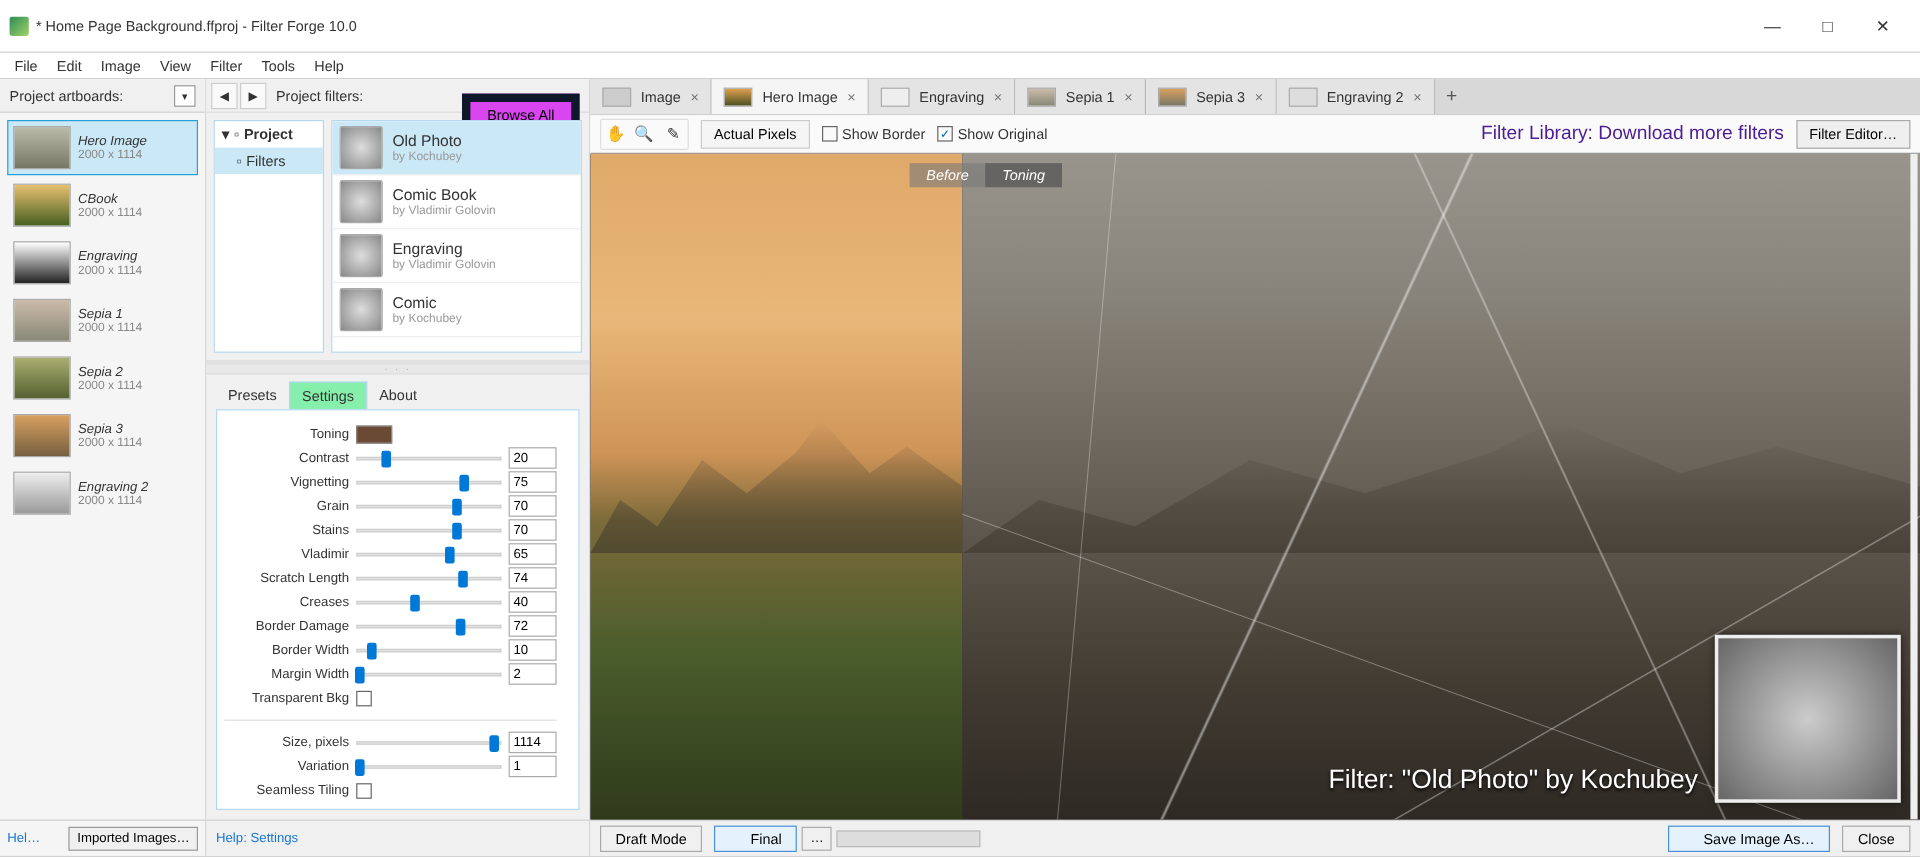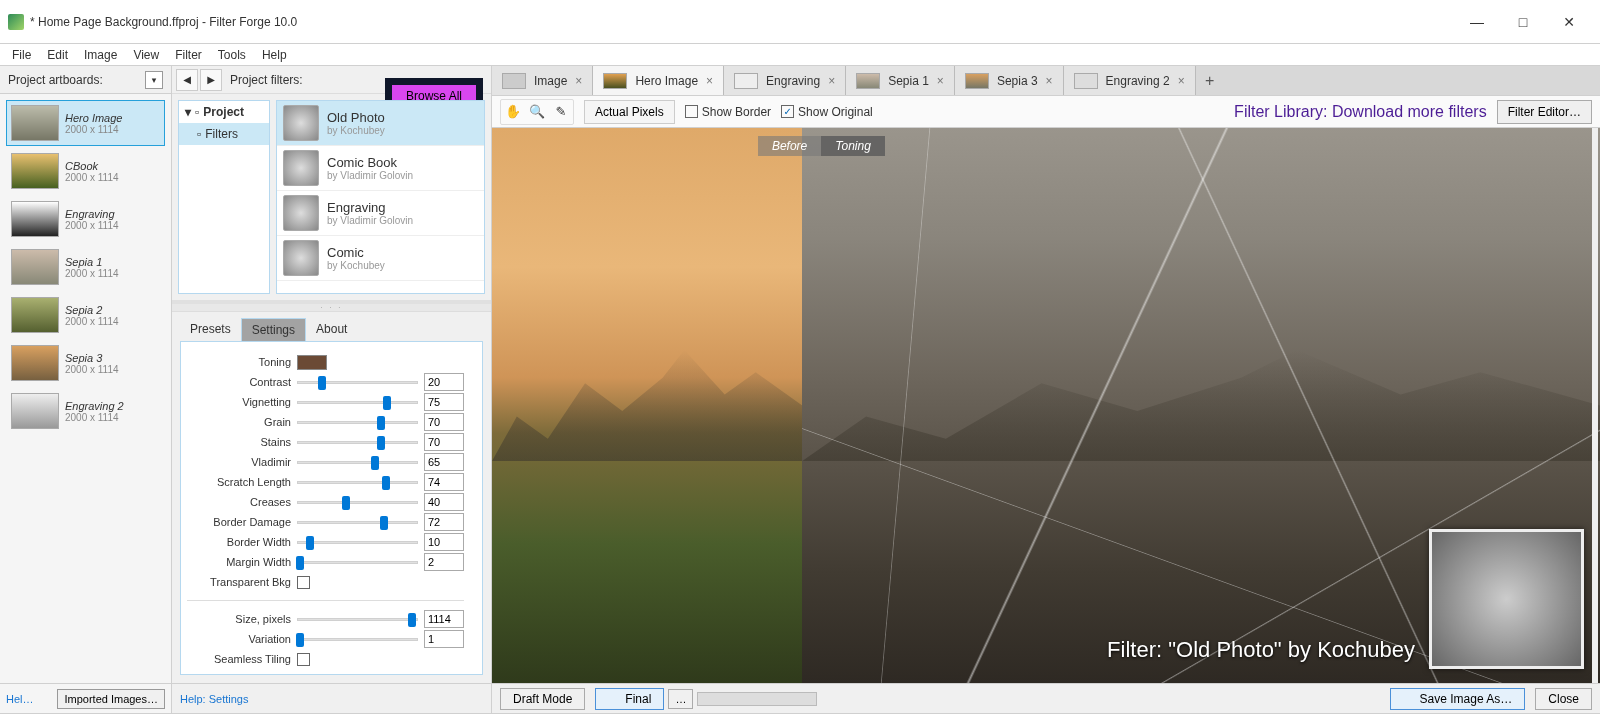--- a/index.html
+++ b/index.html
@@ -50,21 +50,21 @@
   .filter-row { display: flex; align-items: center; gap: 8px; padding: 4px 6px; border-bottom: 1px solid #eee; }
   .filter-row.selected { background: #cbe8f6; }
   .filter-thumb { width: 36px; height: 36px; background: radial-gradient(circle,#ddd,#888); border: 1px solid #aaa; border-radius: 2px; flex-shrink: 0; }
   .filter-row .fname { font-size: 13px; }
   .filter-row .fauthor { font-size: 10px; color: #999; }
   
   .drag-handle { height: 8px; background: #e8e8e8; border-bottom: 1px solid #ddd; display:flex; align-items:center; justify-content:center; color:#aaa; font-size:8px; letter-spacing:2px; }
   
   .tabs-row { display: flex; gap: 0; padding: 6px 8px 0 8px; font-size: 12px; }
   .tab-s { padding: 4px 10px; cursor: pointer; }
-  .tab-s.active { background: #a3a3a3; border: 1px solid #b5d8ef; border-bottom: none; }
+  .tab-s.active { background: #86efac; border: 1px solid #b5d8ef; border-bottom: none; }
   
   .settings-panel { flex: 1; margin: 0 8px 8px 8px; border: 1px solid #b5d8ef; background: #fff; overflow: auto; position: relative; display:flex; flex-direction:column;justify-content:center; }
   .settings-body { flex:1; overflow:auto; padding: 10px 18px 6px 6px; }
   .srow { display: flex; align-items: center; height: 20px; margin-bottom: 0; }
   .srow .slabel { width: 110px; text-align: right; font-size: 11px; padding-right: 6px; }
   .color-swatch { width: 30px; height: 15px; background: #6b4a35; border: 1px solid #888; }
   .slider-track { flex: 1; height: 14px; position: relative; display: flex; align-items: center; }
   .track-line { width: 100%; height: 3px; background: #e0e0e0; border: 1px solid #d0d0d0; position: relative; }
   .slider-thumb { width: 8px; height: 14px; background: #0078d7; position: absolute; top: -6px; transform: translateX(-50%); border-radius: 2px; }
   .sval { width: 40px; height: 18px; margin-left: 6px; border: 1px solid #aaa; font-size: 11px; padding: 0 3px; }

